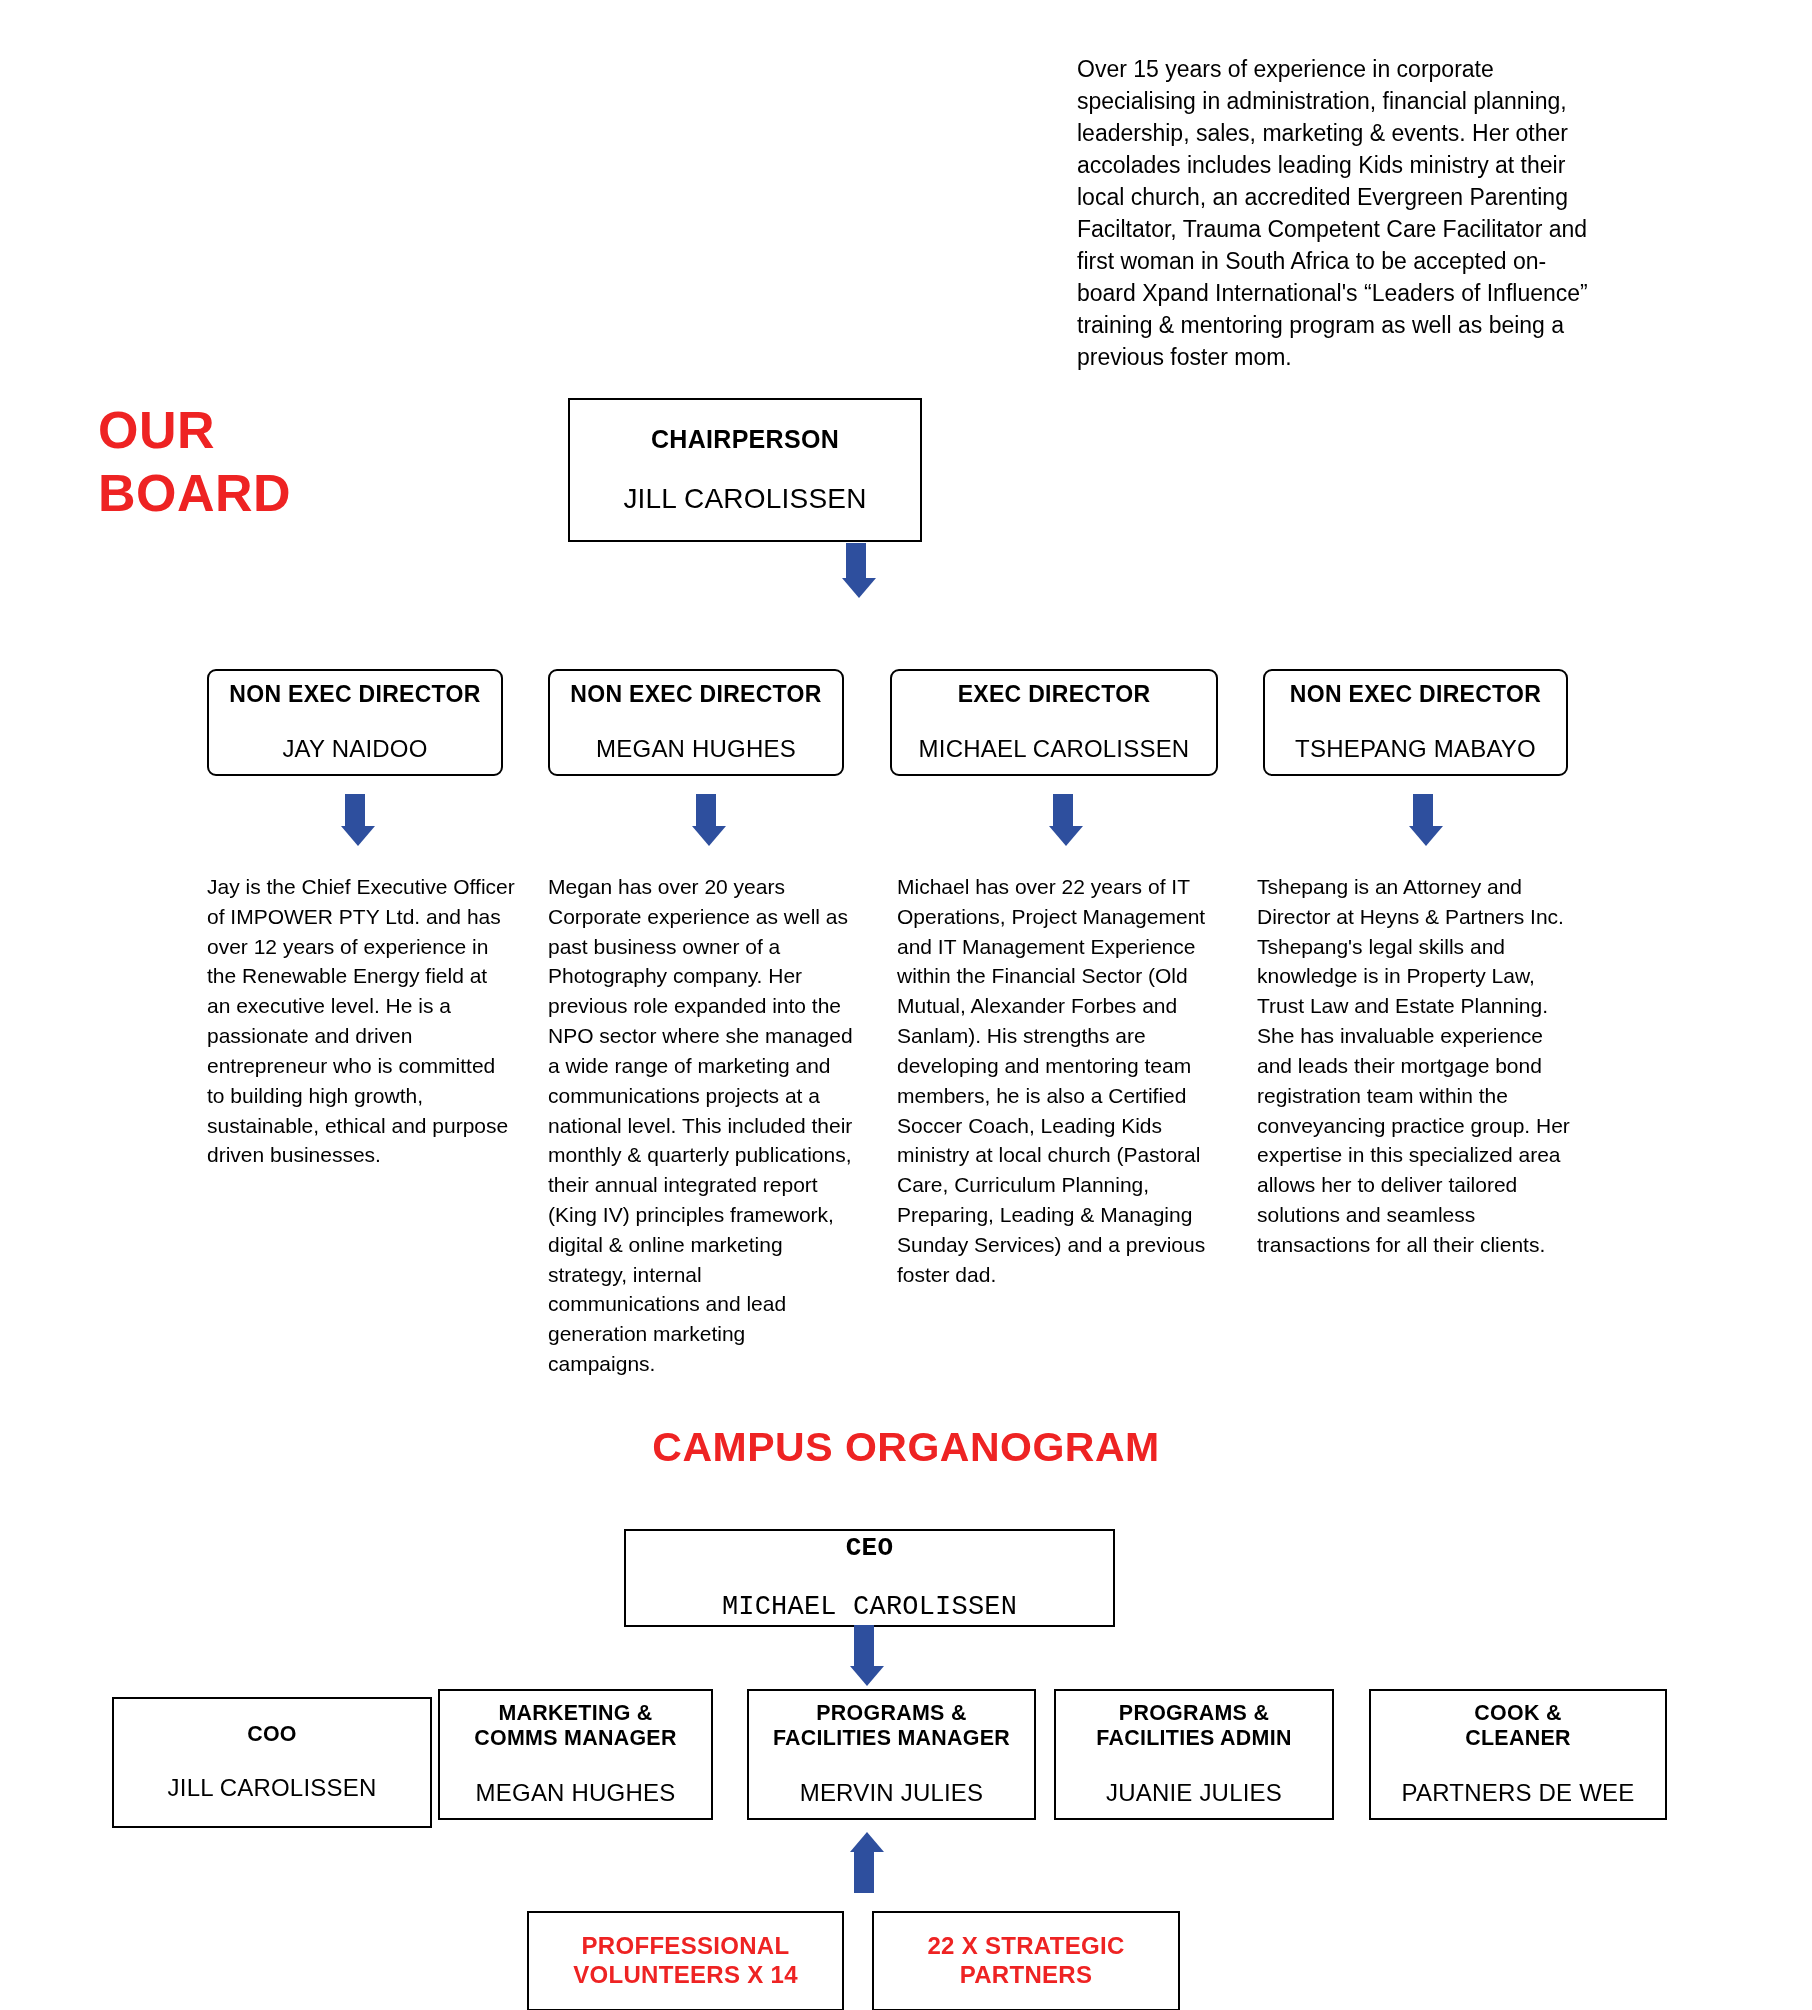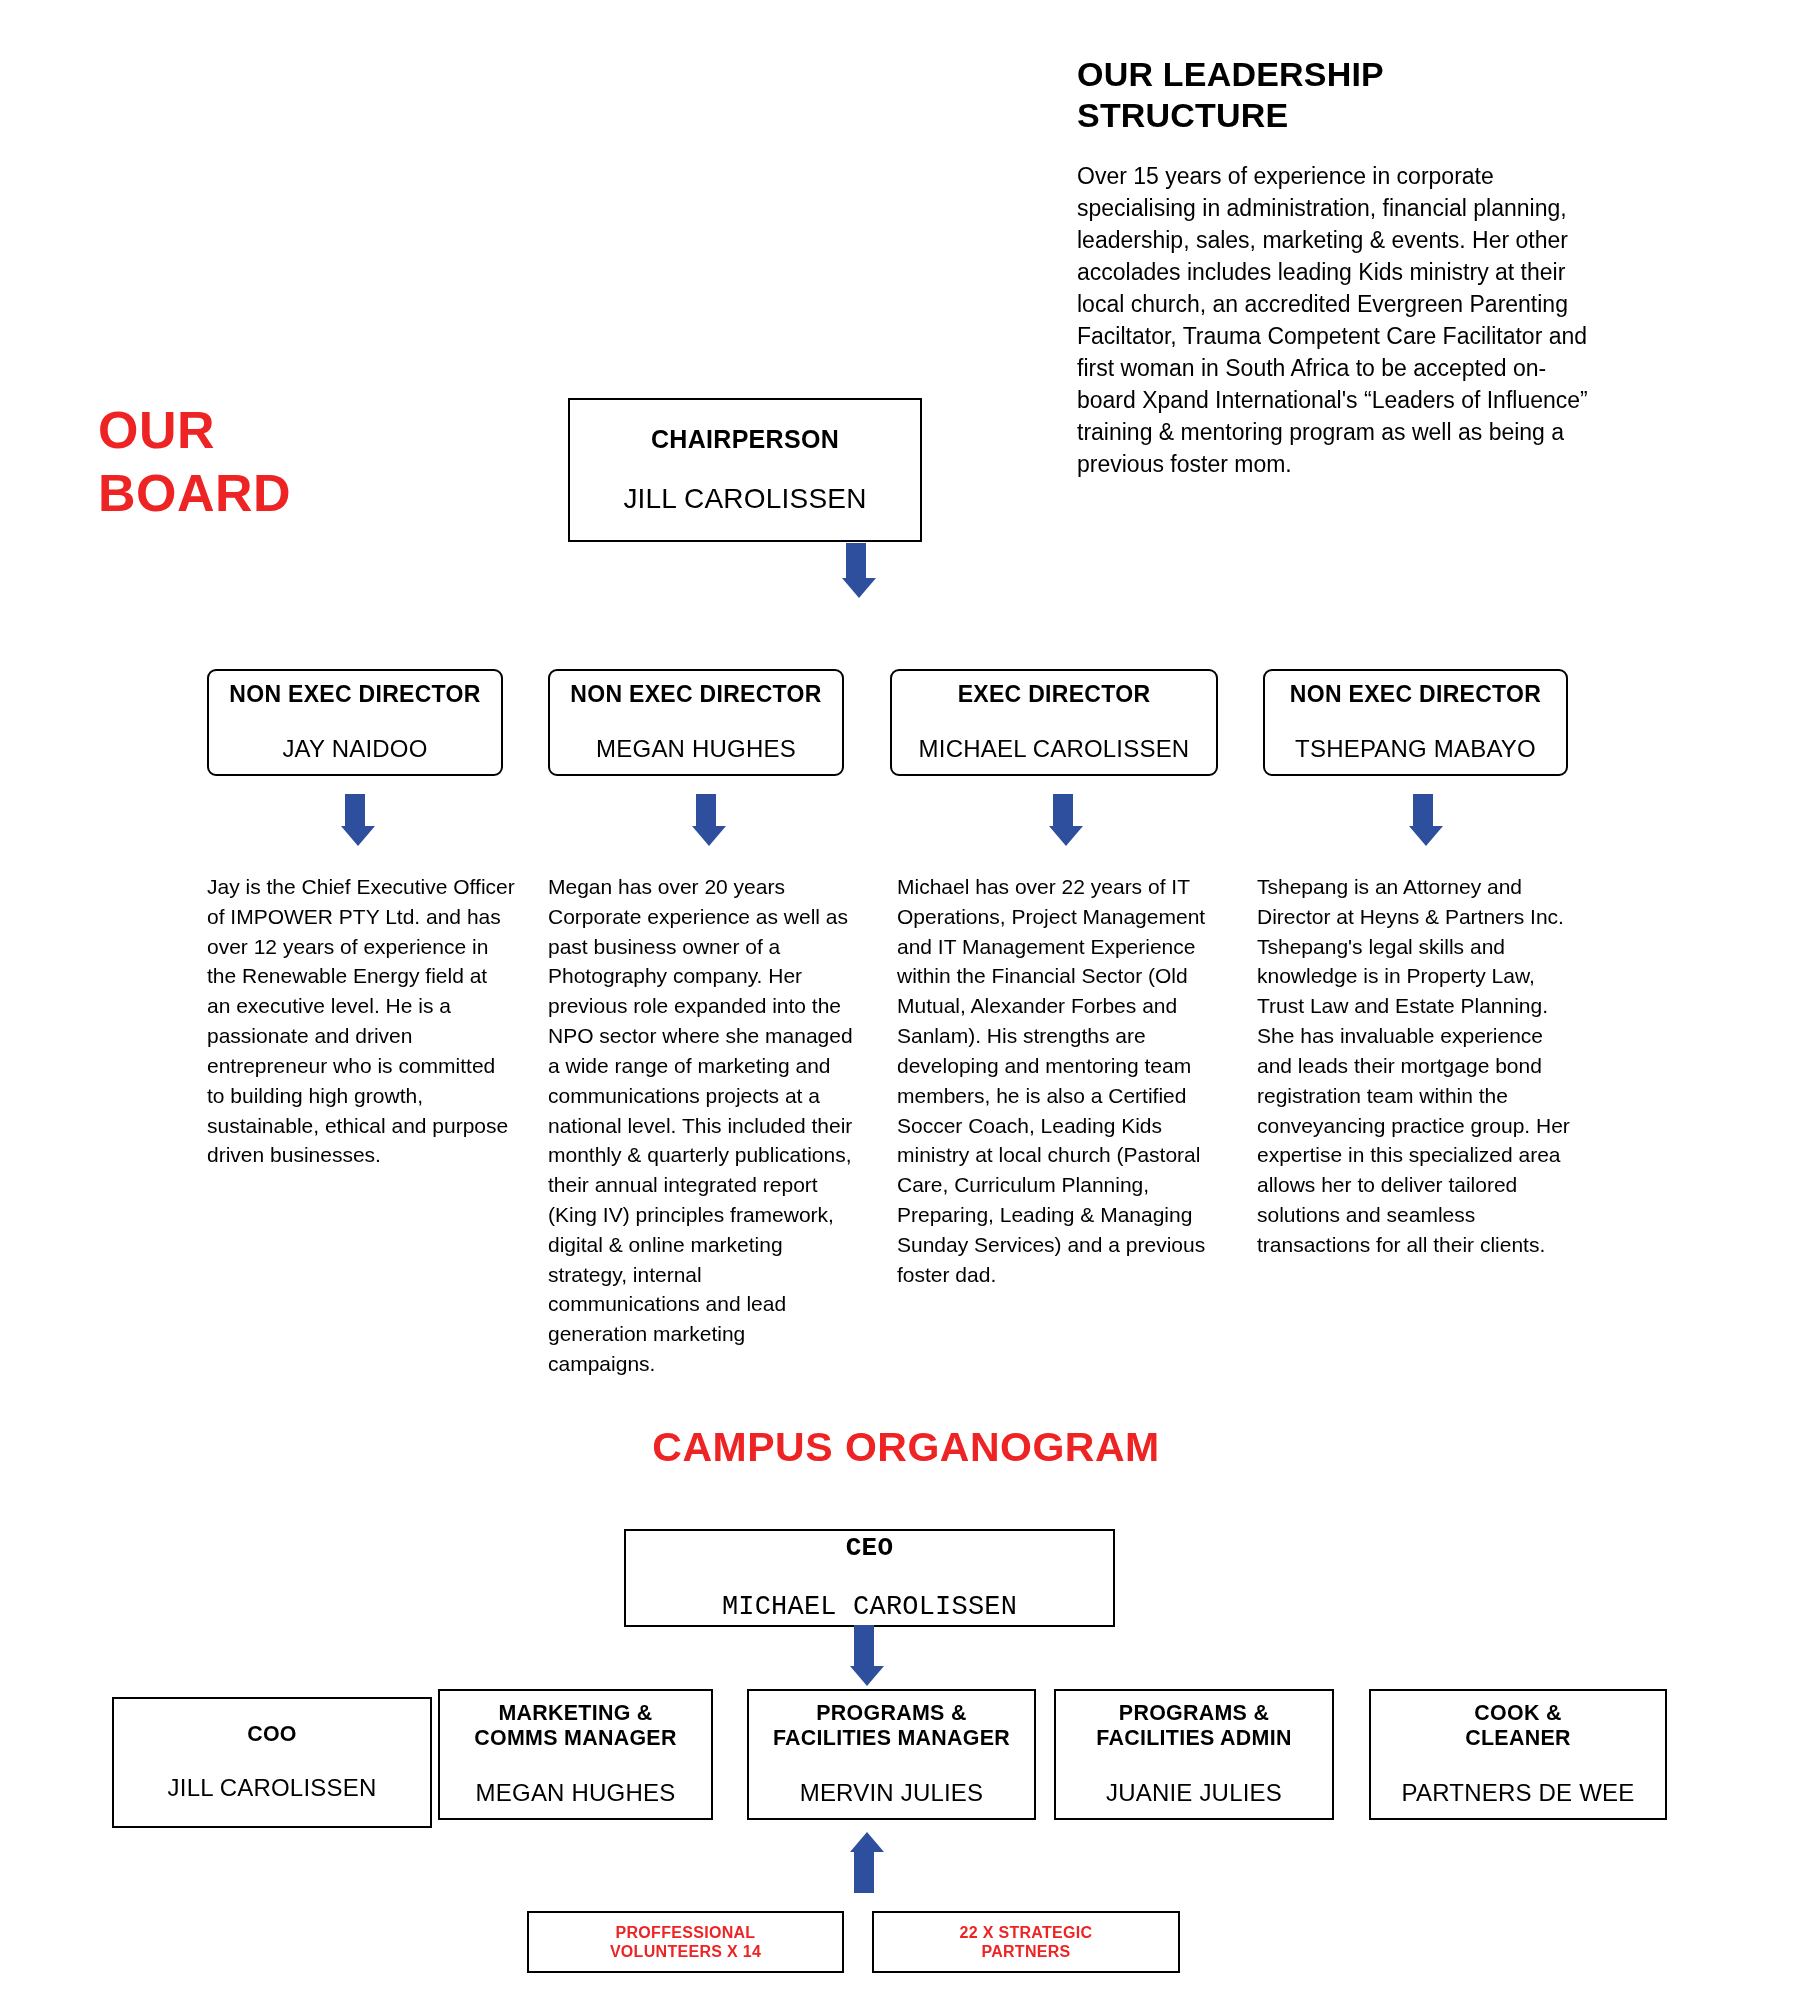--- a/index.html
+++ b/index.html
@@ -185,37 +185,35 @@
   .red-box {
     position: absolute;
     border: 2.8px solid #000000;
     box-sizing: border-box;
     display: flex;
     align-items: center;
     justify-content: center;
     text-align: center;
     color: #ee2323;
     font-weight: bold;
-    font-size: 16px;
+    font-size: 24px;
     line-height: 1.2;
     letter-spacing: 0.3px;
     white-space: pre-line;
     top: 1911px;
-    height: 62px;
+    height: 100px;
     background: #ffffff;
   }
   #red-0 { left: 527px; width: 317px; }
   #red-1 { left: 872px; width: 308px; }
 </style>
 </head>
 <body>
 
 <div id="leadership">
-  <div class="ls-title">OUR LEADERSHIP
-STRUCTURE</div>
   <div class="ls-body">Over 15 years of experience in corporate specialising in administration, financial planning, leadership, sales, marketing &amp; events.  Her other accolades includes leading Kids ministry at their local church, an accredited Evergreen Parenting Faciltator, Trauma Competent Care Facilitator and first woman in South Africa to be accepted on-board Xpand International's “Leaders of Influence” training &amp; mentoring program as well as being a previous foster mom.</div>
 </div>
 
 <div id="board-heading">OUR
 BOARD</div>
 
 <div class="org-box" id="chairperson">
   <div class="role">CHAIRPERSON</div>
   <div class="person">JILL CAROLISSEN</div>
 </div>

